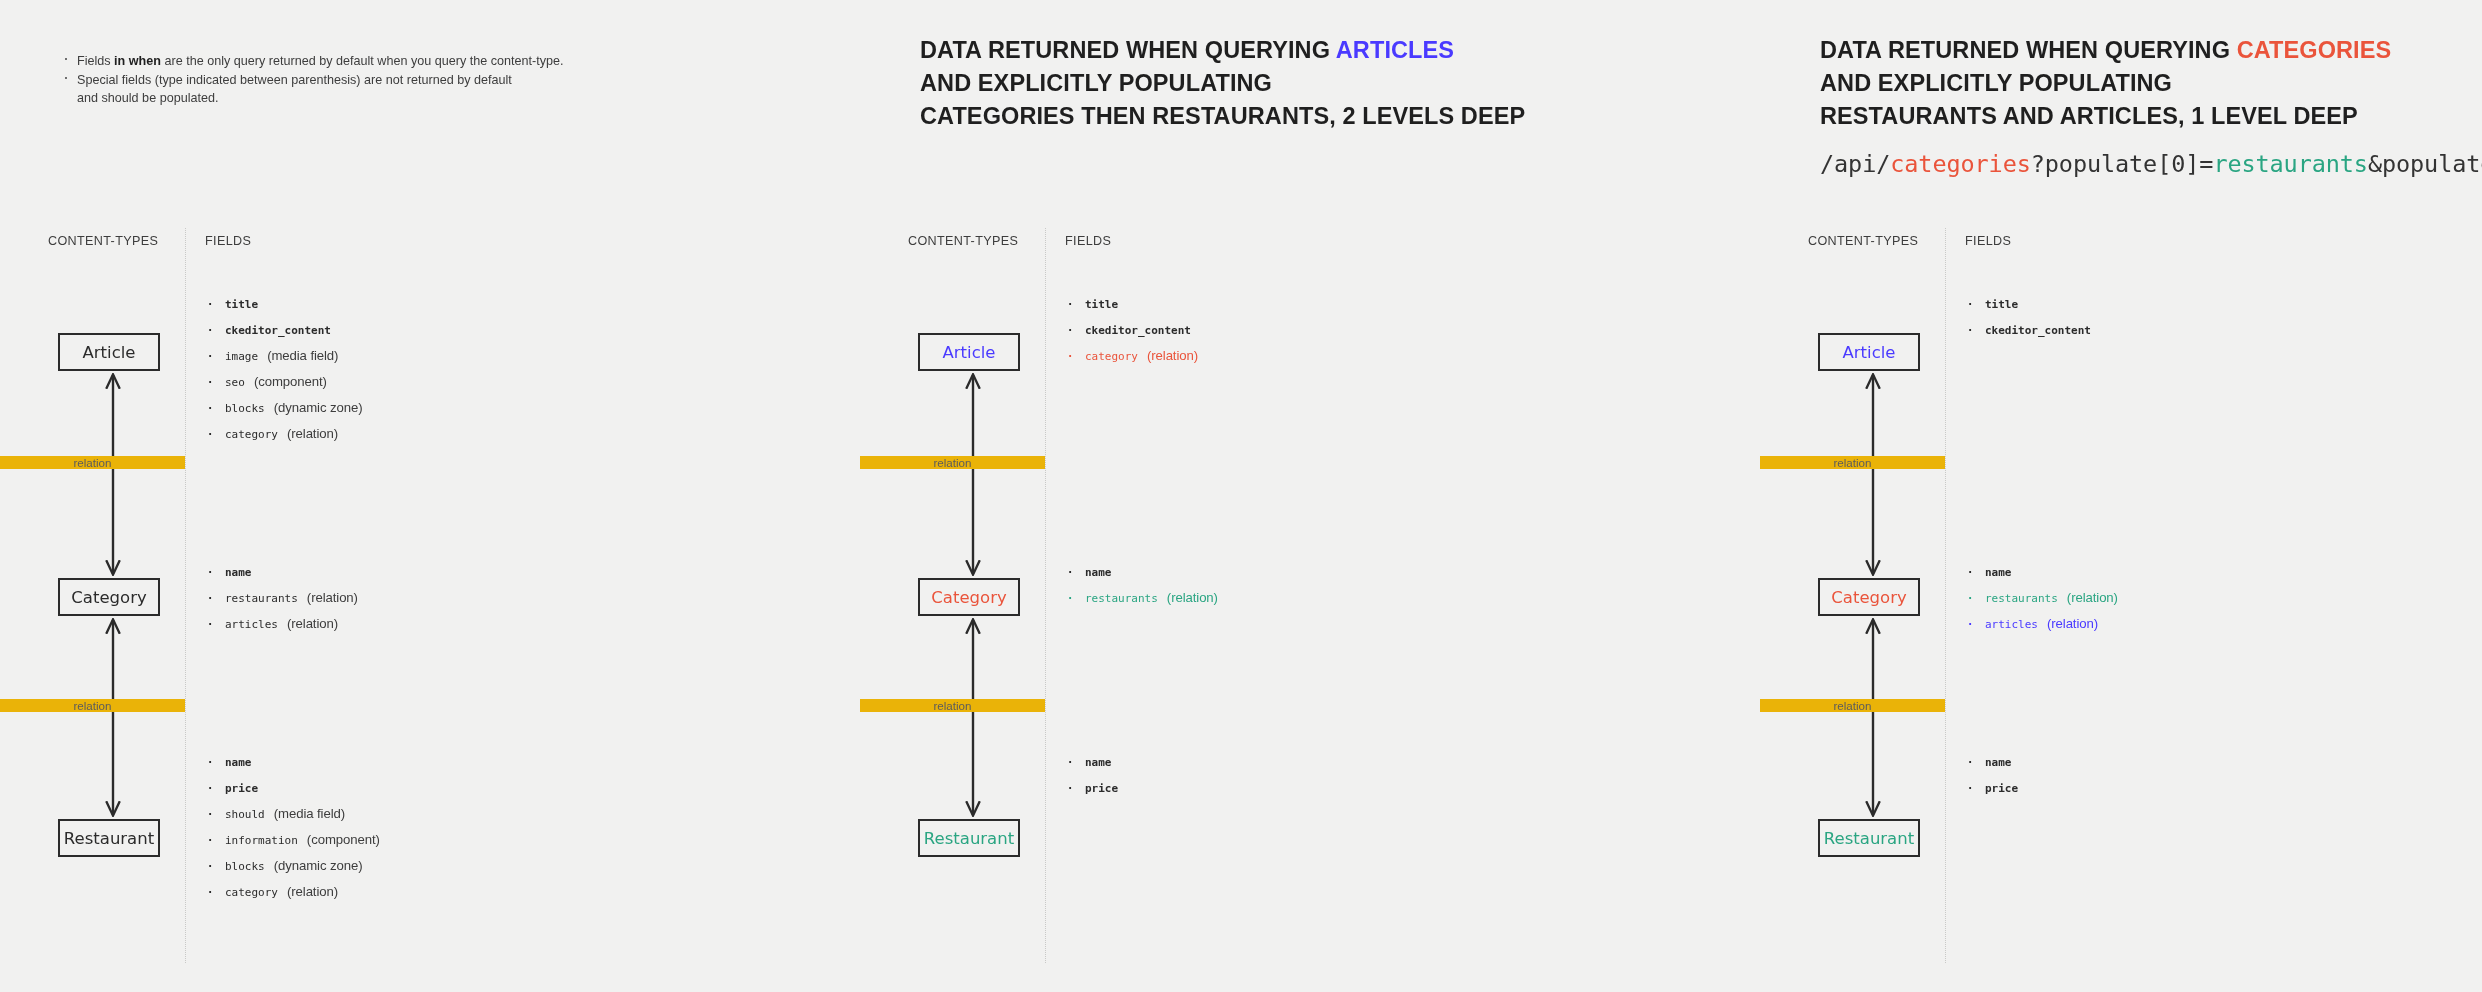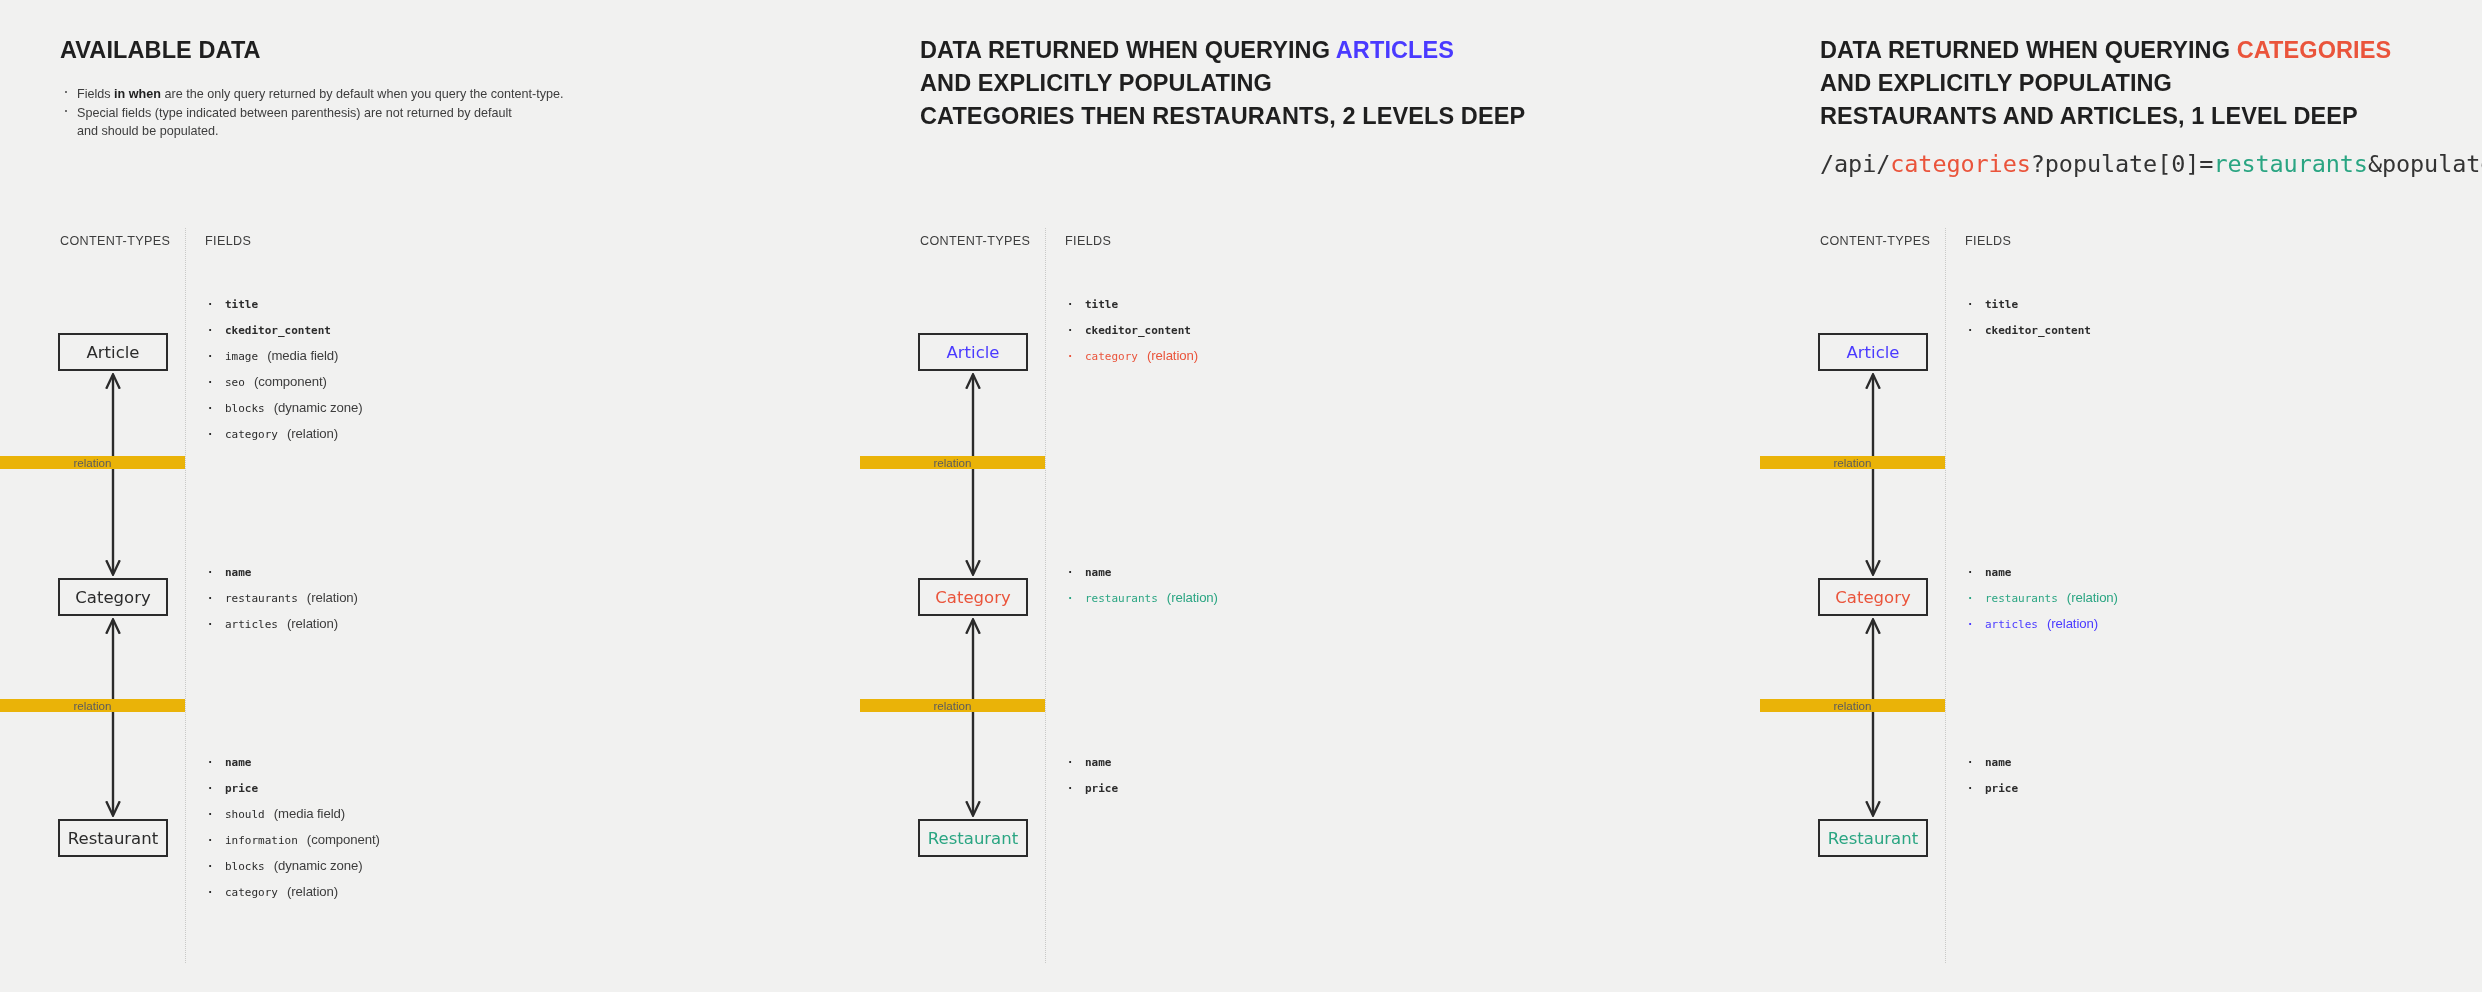--- a/index.html
+++ b/index.html
@@ -92,21 +92,21 @@
 
   
   .col-label {
     position: absolute;
     top: 234px;
     font-size: 12.6px;
     letter-spacing: 0.35px;
     color: #3d3d3d;
     white-space: nowrap;
   }
-  .col-label.ct { left: 60px; text-align: right; }
+  .col-label.ct { left: 48px; text-align: right; }
   .col-label.fl { left: 205px; }
 
   
   .dot-divider {
     position: absolute;
     left: 185px;
     top: 228px;
     width: 1px;
     height: 735px;
     border-left: 1.5px dotted #c9c9c7;
@@ -118,21 +118,21 @@
     left: 0;
     top: 0;
     width: 185px;
     height: 992px;
     pointer-events: none;
   }
 
   .node-box {
     position: absolute;
     left: 58px;
-    width: 110px;
+    width: 102px;
     height: 38px;
     box-sizing: border-box;
     border: 2.2px solid #2b2b2b;
     background: #f1f1f0;
     display: flex;
     align-items: center;
     justify-content: center;
     font-family: "DejaVu Sans", "Liberation Sans", sans-serif;
     font-size: 16.5px;
     color: #2b2b2b;
@@ -213,21 +213,20 @@
   li.c-blue  { color: #4a3aff; }
   li.c-blue  .fname, li.c-blue  .ftype { color: #4a3aff; }
   li.c-dark  { color: #2b2b2b; }
 </style>
 </head>
 <body>
 
 <div class="board">
     <div class="panel" id="panel-0">
       <div class="panel-head">
-        <div class="head-title">AVAILABLE DATA</div>
         <ul class="bullets">
           <li><span>Fields </span><b>in when</b><span> are the only query returned by default when you query the content-type.</span></li>
           <li>Special fields (type indicated between parenthesis) are not returned by default
 and should be populated.</li>
         </ul>
       </div>
       <div class="col-label ct">CONTENT-TYPES</div>
       <div class="col-label fl">FIELDS</div>
       <div class="dot-divider"></div>
       <div class="graph">

